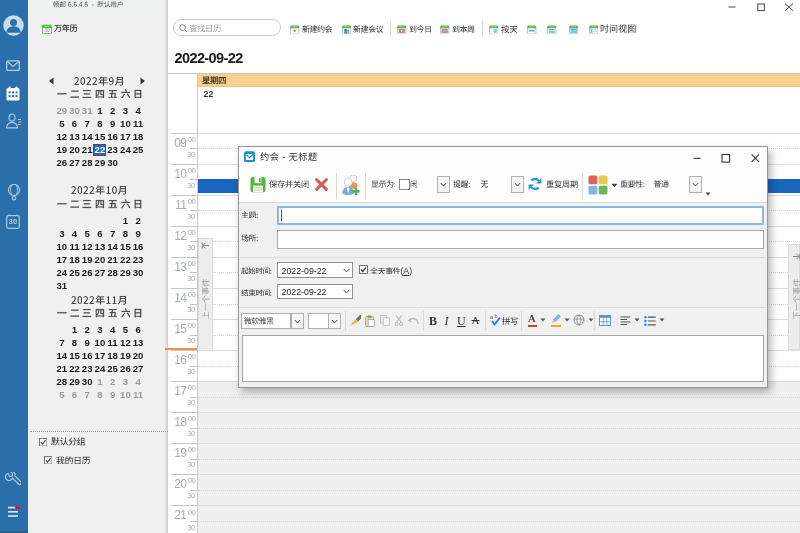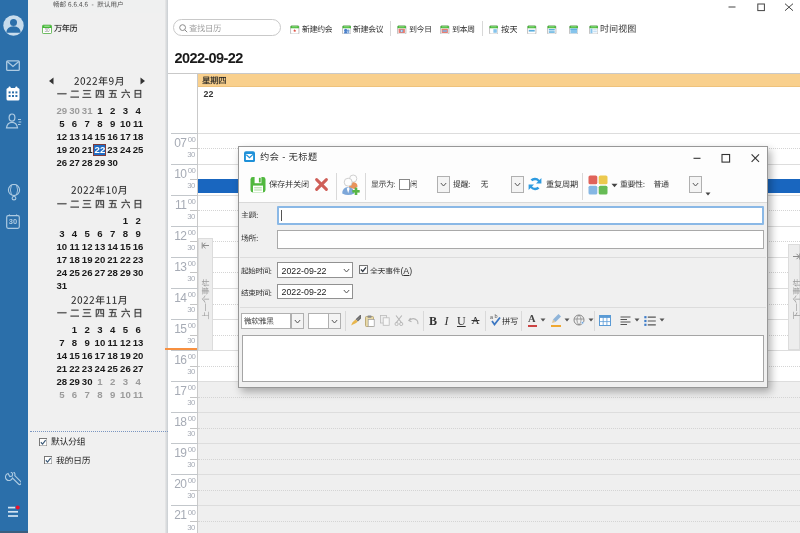--- a/index.html
+++ b/index.html
@@ -594,21 +594,21 @@
       <use href="#g56db" x="193"></use>
     </g>
   </svg>
 <div style="position:absolute;left:203.5px;top:89px;font:bold 8.8px 'Liberation Sans',sans-serif;color:#333;">22</div>
 <div style="position:absolute;left:197.0px;top:73.0px;width:1.0px;height:460.0px;background:#c9c9c9;"></div>
 <div style="position:absolute;left:197.5px;top:381.7px;width:602.5px;height:151.3px;background:#efefef;"></div>
 <div style="position:absolute;left:171.0px;top:132.7px;width:26.5px;height:1.0px;background:#c3c7cb;"></div>
 <div style="position:absolute;left:197.5px;top:132.7px;width:602.5px;height:1.0px;background:#dddddd;"></div>
 <div style="position:absolute;left:197.5px;top:148.2px;width:602.5px;height:0;border-top:1px dotted #d4d4d4;"></div>
 <div style="position:absolute;left:189.5px;top:148.2px;width:7.5px;height:1.0px;background:#c4c4c4;"></div>
-<div style="position:absolute;left:160px;top:135.7px;width:26.5px;text-align:right;font:12px 'Liberation Sans',sans-serif;color:#a6abb5;letter-spacing:-0.5px;">07</div>
+<div style="position:absolute;left:160px;top:135.7px;width:26.5px;text-align:right;font:12px 'Liberation Sans',sans-serif;color:#a6abb5;letter-spacing:-0.5px;">09</div>
 <div style="position:absolute;left:187.8px;top:134.9px;width:10px;font:7.8px 'Liberation Sans',sans-serif;color:#a6abb5;letter-spacing:-0.6px;">00</div>
 <div style="position:absolute;left:168px;top:149.9px;width:26.7px;text-align:right;font:7.8px 'Liberation Sans',sans-serif;color:#a6abb5;letter-spacing:-0.6px;">30</div>
 <div style="position:absolute;left:171.0px;top:163.8px;width:26.5px;height:1.0px;background:#c3c7cb;"></div>
 <div style="position:absolute;left:197.5px;top:163.8px;width:602.5px;height:1.0px;background:#dddddd;"></div>
 <div style="position:absolute;left:197.5px;top:179.3px;width:602.5px;height:0;border-top:1px dotted #d4d4d4;"></div>
 <div style="position:absolute;left:189.5px;top:179.3px;width:7.5px;height:1.0px;background:#c4c4c4;"></div>
 <div style="position:absolute;left:160px;top:166.8px;width:26.5px;text-align:right;font:12px 'Liberation Sans',sans-serif;color:#a6abb5;letter-spacing:-0.5px;">10</div>
 <div style="position:absolute;left:187.8px;top:165.9px;width:10px;font:7.8px 'Liberation Sans',sans-serif;color:#a6abb5;letter-spacing:-0.6px;">00</div>
 <div style="position:absolute;left:168px;top:180.9px;width:26.7px;text-align:right;font:7.8px 'Liberation Sans',sans-serif;color:#a6abb5;letter-spacing:-0.6px;">30</div>
 <div style="position:absolute;left:171.0px;top:194.8px;width:26.5px;height:1.0px;background:#c3c7cb;"></div>

